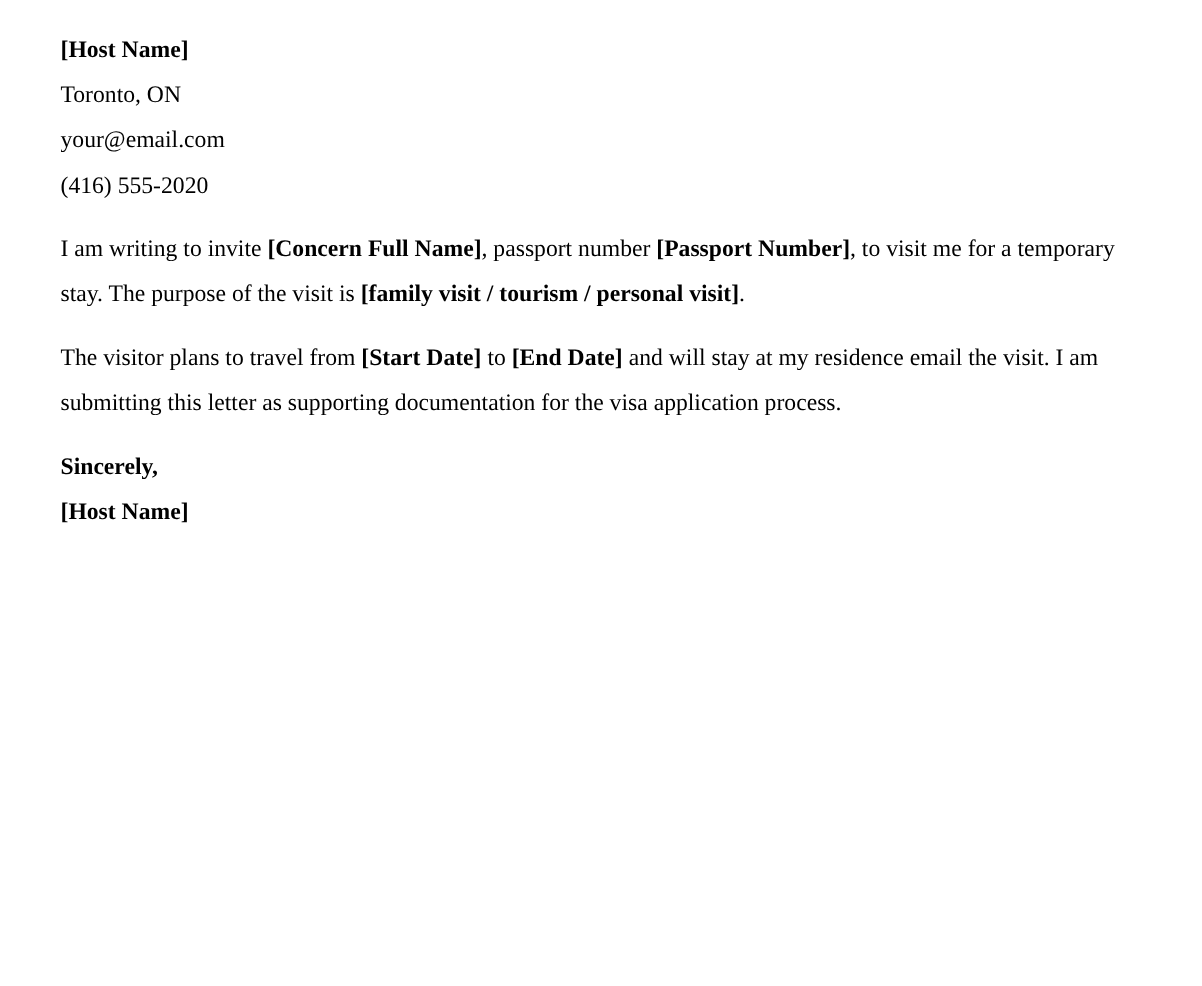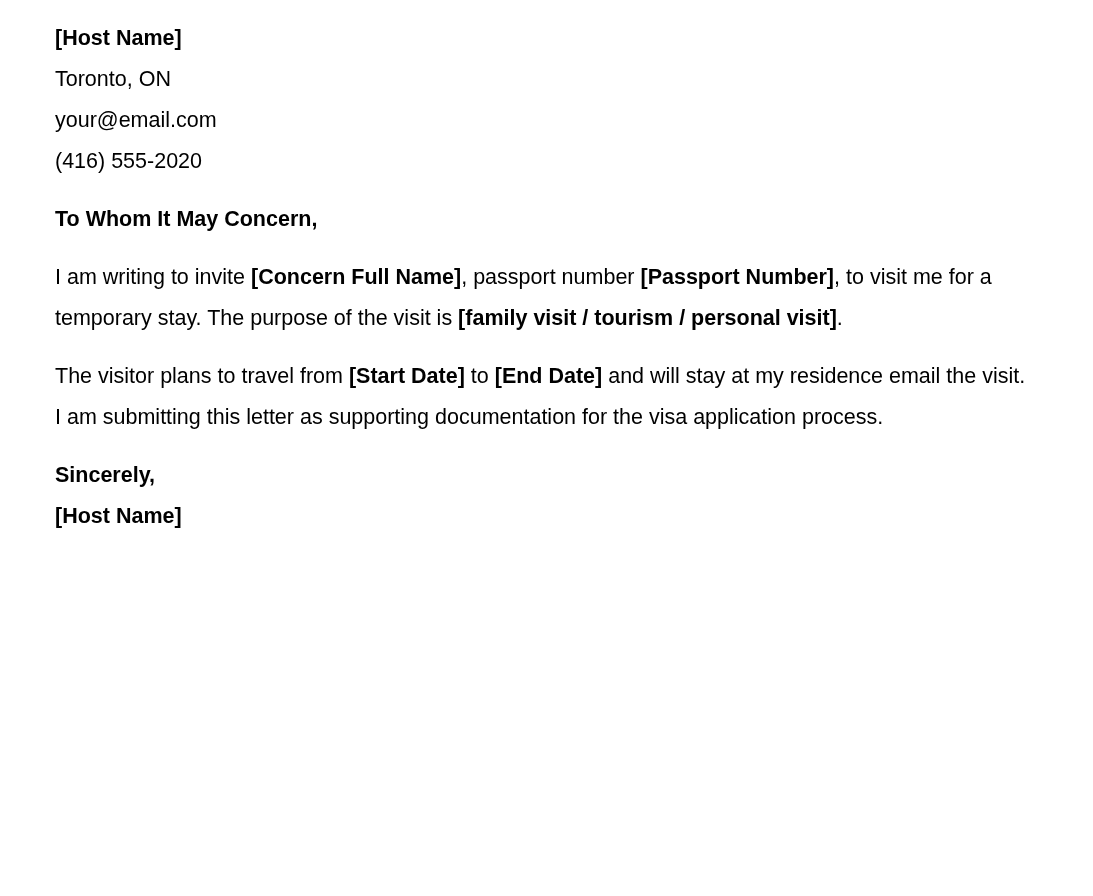--- a/index.html
+++ b/index.html
@@ -14,21 +14,22 @@
     background: #ffffff;
     padding: 18px 58px 0 55px;
     overflow: hidden;
     font-family: "Liberation Sans", "DejaVu Sans", sans-serif;
     font-size: 21.5px;
     line-height: 41px;
     color: #000000;
     -webkit-font-smoothing: antialiased;
   }
   .page p {
-    margin: 0 0 17px 0;
+    margin: 7px 0 17px 0;
+    font-family: Liberation Serif, serif;
   }
   .b {
     font-weight: 700;
   }
   .closing {
     margin-bottom: 0;
   }
 </style>
 </head>
 <body>
@@ -37,23 +38,20 @@
 
   <p>
     <span class="b">[Host Name]</span><br>
     <span>Toronto, ON</span><br>
     <span>your@email.com</span><br>
     <span>(416) 555-2020</span>
   </p>
 
 
 
-  <p>
-    <span class="b">To Whom It May Concern,</span>
-  </p>
 
   <p><span>I am writing to invite </span><span class="b">[Concern Full Name]</span><span>, passport number </span><span class="b">[Passport Number]</span><span>, to visit me for a temporary stay. The purpose of the visit is </span><span class="b">[family visit / tourism / personal visit]</span><span>.</span></p>
 
   <p><span>The visitor plans to travel from </span><span class="b">[Start Date]</span><span> to </span><span class="b">[End Date]</span><span> and will stay at my residence email the visit. I am submitting this letter as supporting documentation for the visa application process.</span></p>
 
 
   <p class="closing">
     <span class="b">Sincerely,</span><br>
     <span class="b">[Host Name]</span>
   </p>

